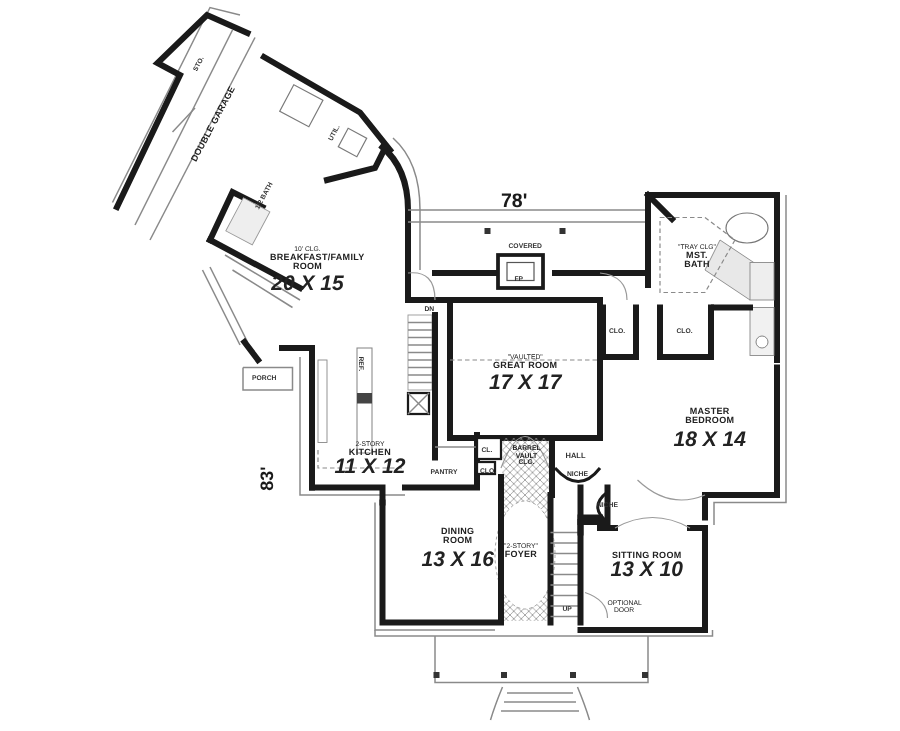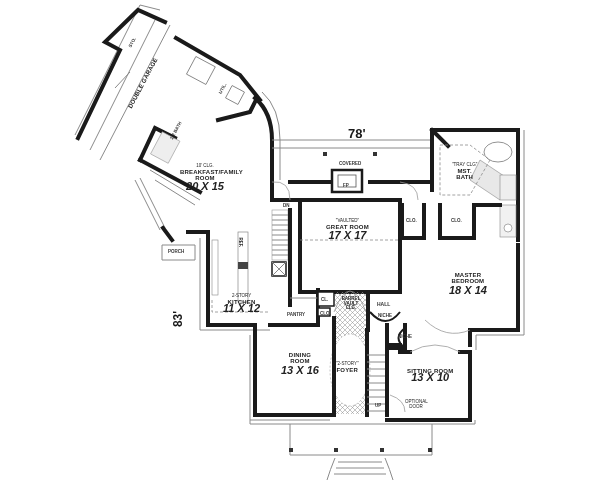--- a/index.html
+++ b/index.html
@@ -6,21 +6,21 @@
   body { width:600px; height:487px; overflow:hidden; position:relative; font-family:"Liberation Sans", sans-serif; }
   svg { position:absolute; left:0; top:0; }
   .wall { stroke:#1a1a1a; stroke-width:4; fill:none; stroke-linecap:square; }
   .wallthin { stroke:#1a1a1a; stroke-width:2; fill:none; }
   .ext { stroke:#8a8a8a; stroke-width:1; fill:none; }
   .dash { stroke:#8a8a8a; stroke-width:0.8; fill:none; stroke-dasharray:3,2; }
   .door { stroke:#9a9a9a; stroke-width:0.8; fill:none; }
   .fix { stroke:#7a7a7a; stroke-width:0.8; fill:#ffffff; }
   .lbl { position:absolute; text-align:center; color:#222; line-height:1.05; white-space:nowrap; }
   .lbl .n { font-size:6px; font-weight:bold; letter-spacing:0.2px; display:block; }
-  .lbl .d { font-size:11px; font-weight:bold; font-style:italic; display:block; }
+  .lbl .d { font-size:14px; font-weight:bold; font-style:italic; display:block; }
   .lbl .s { font-size:4.5px; display:block; }
   .tiny { position:absolute; font-size:4.5px; color:#333; white-space:nowrap; font-weight:bold; }
   .dim { position:absolute; font-size:13px; font-weight:bold; color:#1a1a1a; }
 </style>
 </head>
 <body>
 
 <svg width="600" height="487" viewBox="0 0 600 487">
 
   <g>
@@ -166,21 +166,21 @@
     <line class="ext" x1="338" y1="462" x2="382" y2="462"></line>
     <line class="ext" x1="336" y1="468" x2="384" y2="468"></line>
     <line class="ext" x1="334" y1="474" x2="386" y2="474"></line>
   </g>
 
   <path class="door" d="M272,182 Q290,180 290,200"></path>
   <path class="door" d="M400,182 Q418,184 418,200"></path>
   <path class="door" d="M425,320 Q446,340 470,330"></path>
 </svg>
 
-<div class="dim" style="left:348px;top:126px;">78'</div>
+<div class="dim" style="left:334px;top:126px;">78'</div>
 <div class="dim" style="left:170px;top:312px;transform:rotate(-90deg);font-size:12px;">83'</div>
 
 <div class="lbl" style="left:115px;top:80px;transform:rotate(-62deg);">
   <span class="n">DOUBLE GARAGE</span>
 </div>
 <div class="tiny" style="left:127px;top:40px;transform:rotate(-62deg);">STO.</div>
 <div class="tiny" style="left:217px;top:86px;transform:rotate(-62deg);">UTIL.</div>
 <div class="tiny" style="left:166px;top:128px;transform:rotate(-62deg);">1/2 BATH</div>
 
 <div class="lbl" style="left:180px;top:164px;">
@@ -190,21 +190,21 @@
 </div>
 <div class="tiny" style="left:168px;top:249px;">PORCH</div>
 
 <div class="lbl" style="left:223px;top:294px;">
   <span class="s">2-STORY</span>
   <span class="n">KITCHEN</span>
   <span class="d" style="margin-top:-2px;">11 X 12</span>
 </div>
 <div class="tiny" style="left:287px;top:312px;">PANTRY</div>
 
-<div class="lbl" style="left:326px;top:219px;">
+<div class="lbl" style="left:326px;top:236px;">
   <span class="s">"VAULTED"</span>
   <span class="n">GREAT ROOM</span>
   <span class="d">17 X 17</span>
 </div>
 <div class="tiny" style="left:339px;top:161px;">COVERED</div>
 <div class="tiny" style="left:343px;top:183px;">FP</div>
 
 <div class="lbl" style="left:452px;top:163px;">
   <span class="s">"TRAY CLG"</span>
   <span class="n" style="width:24px;white-space:normal;margin:0 auto;">MST. BATH</span>

